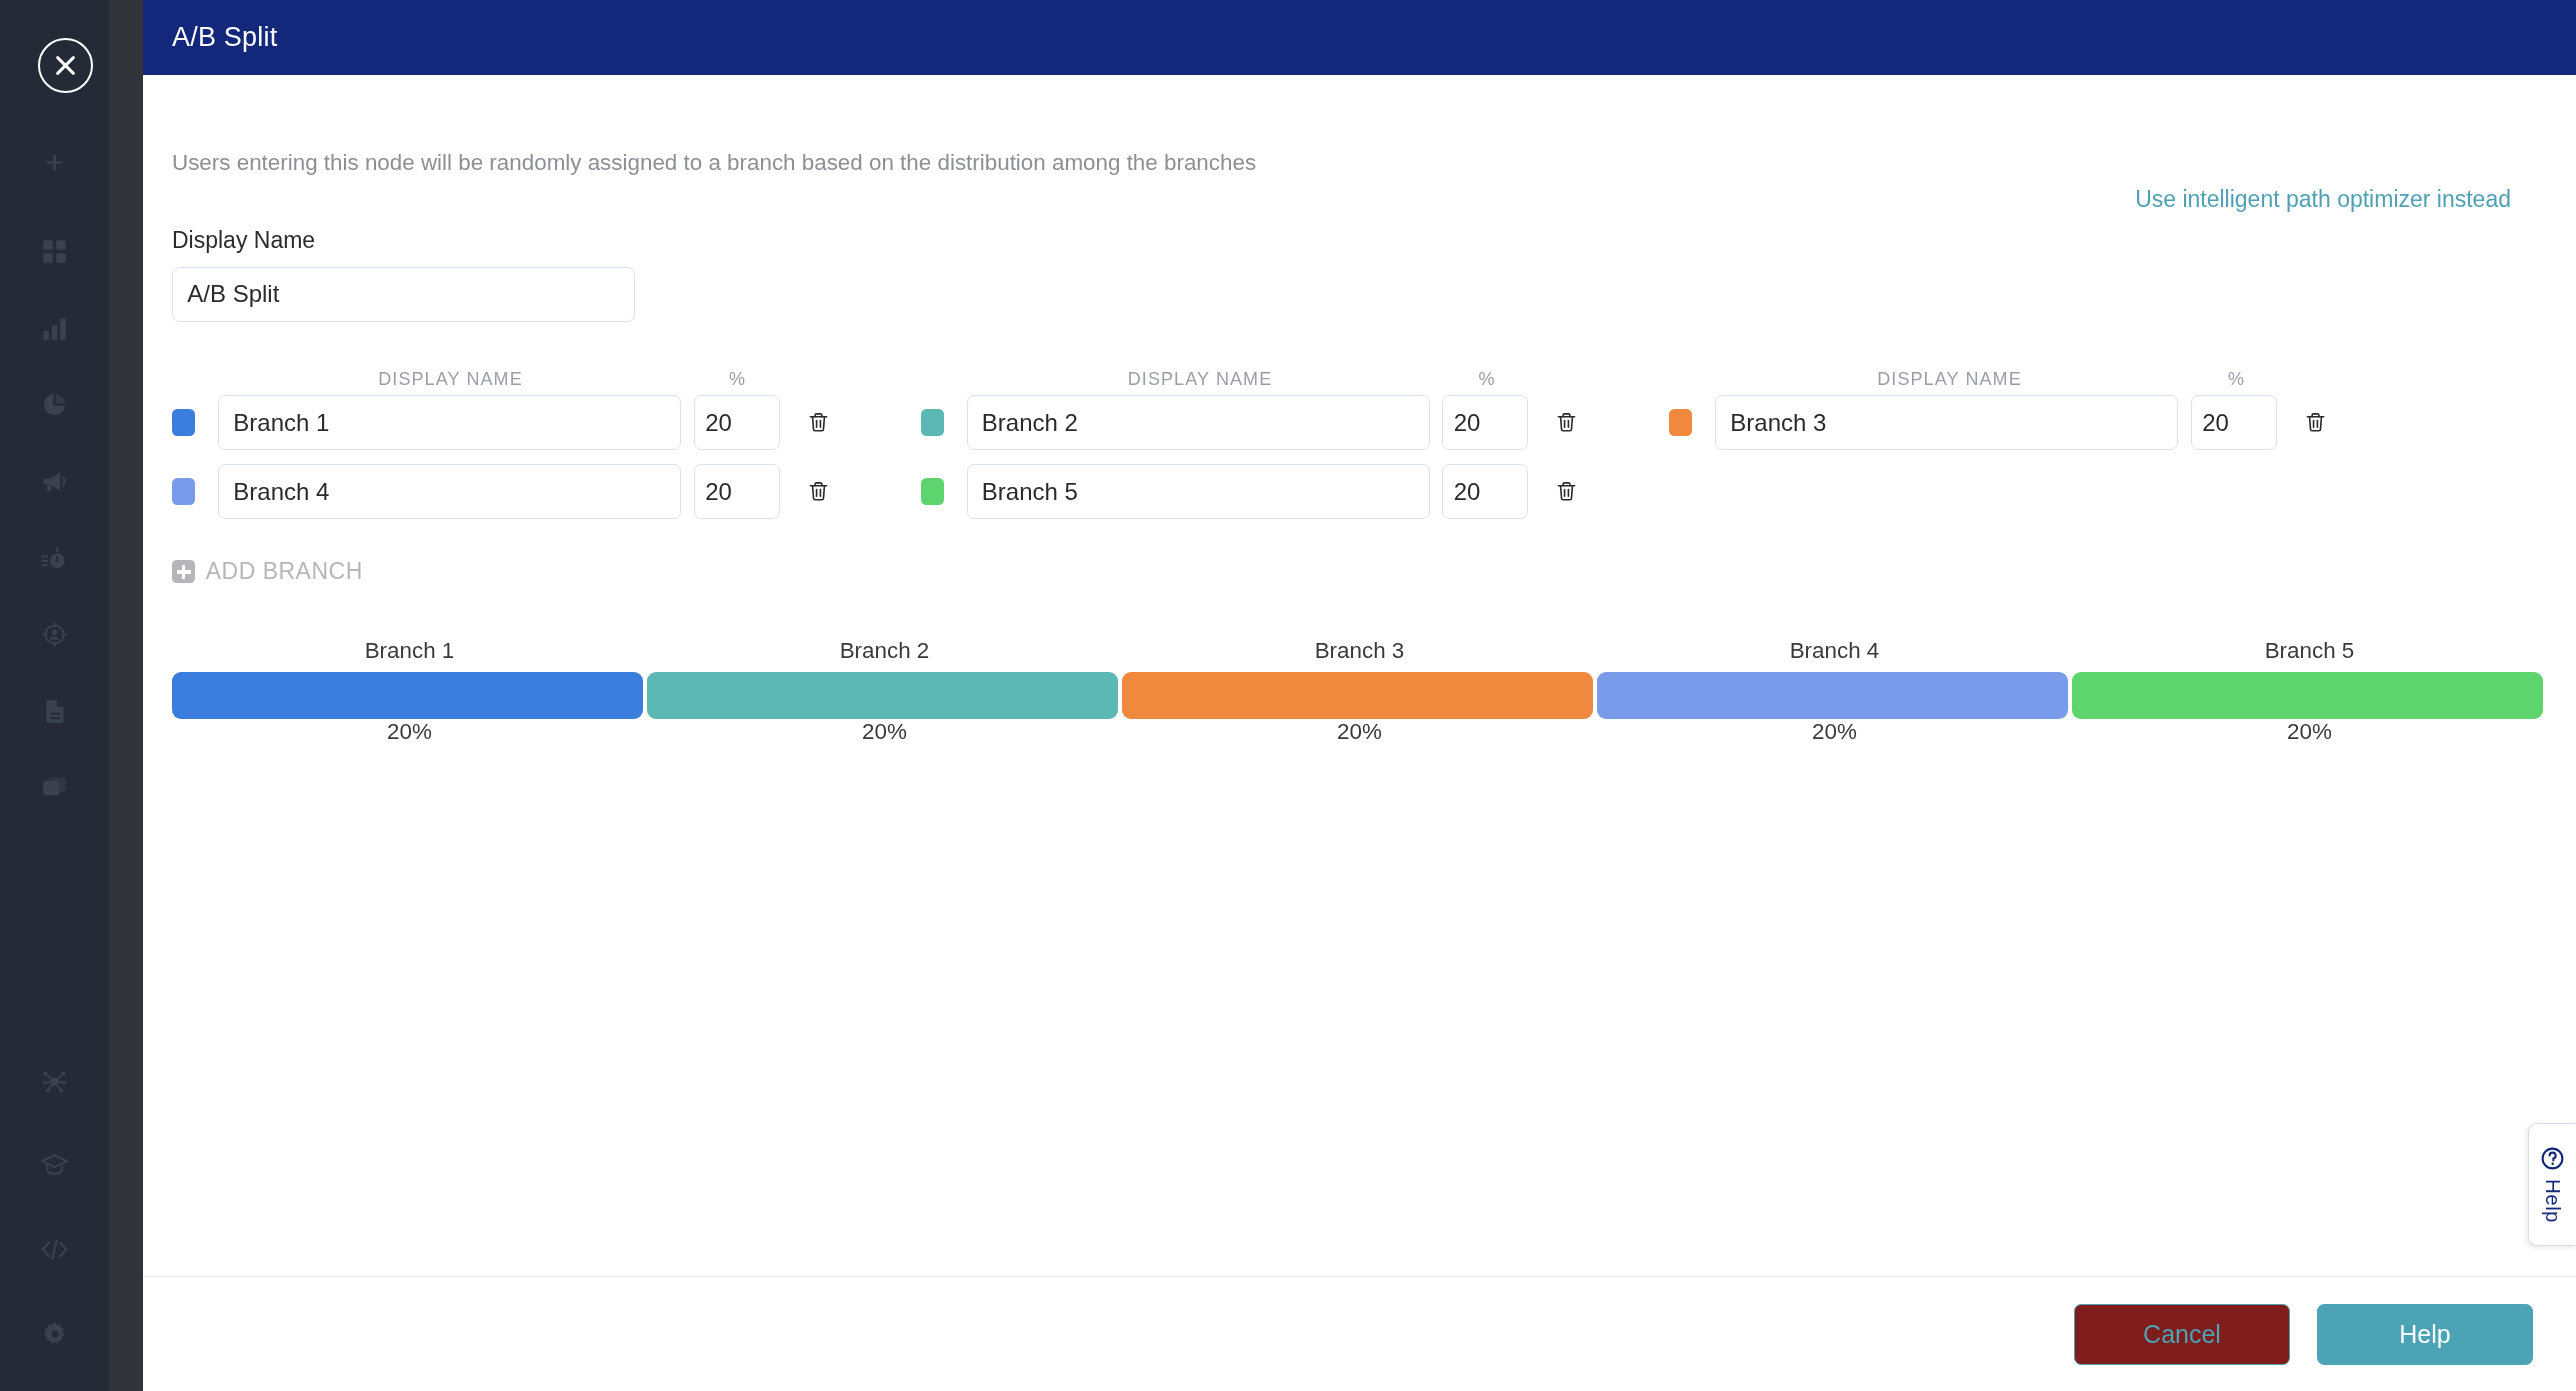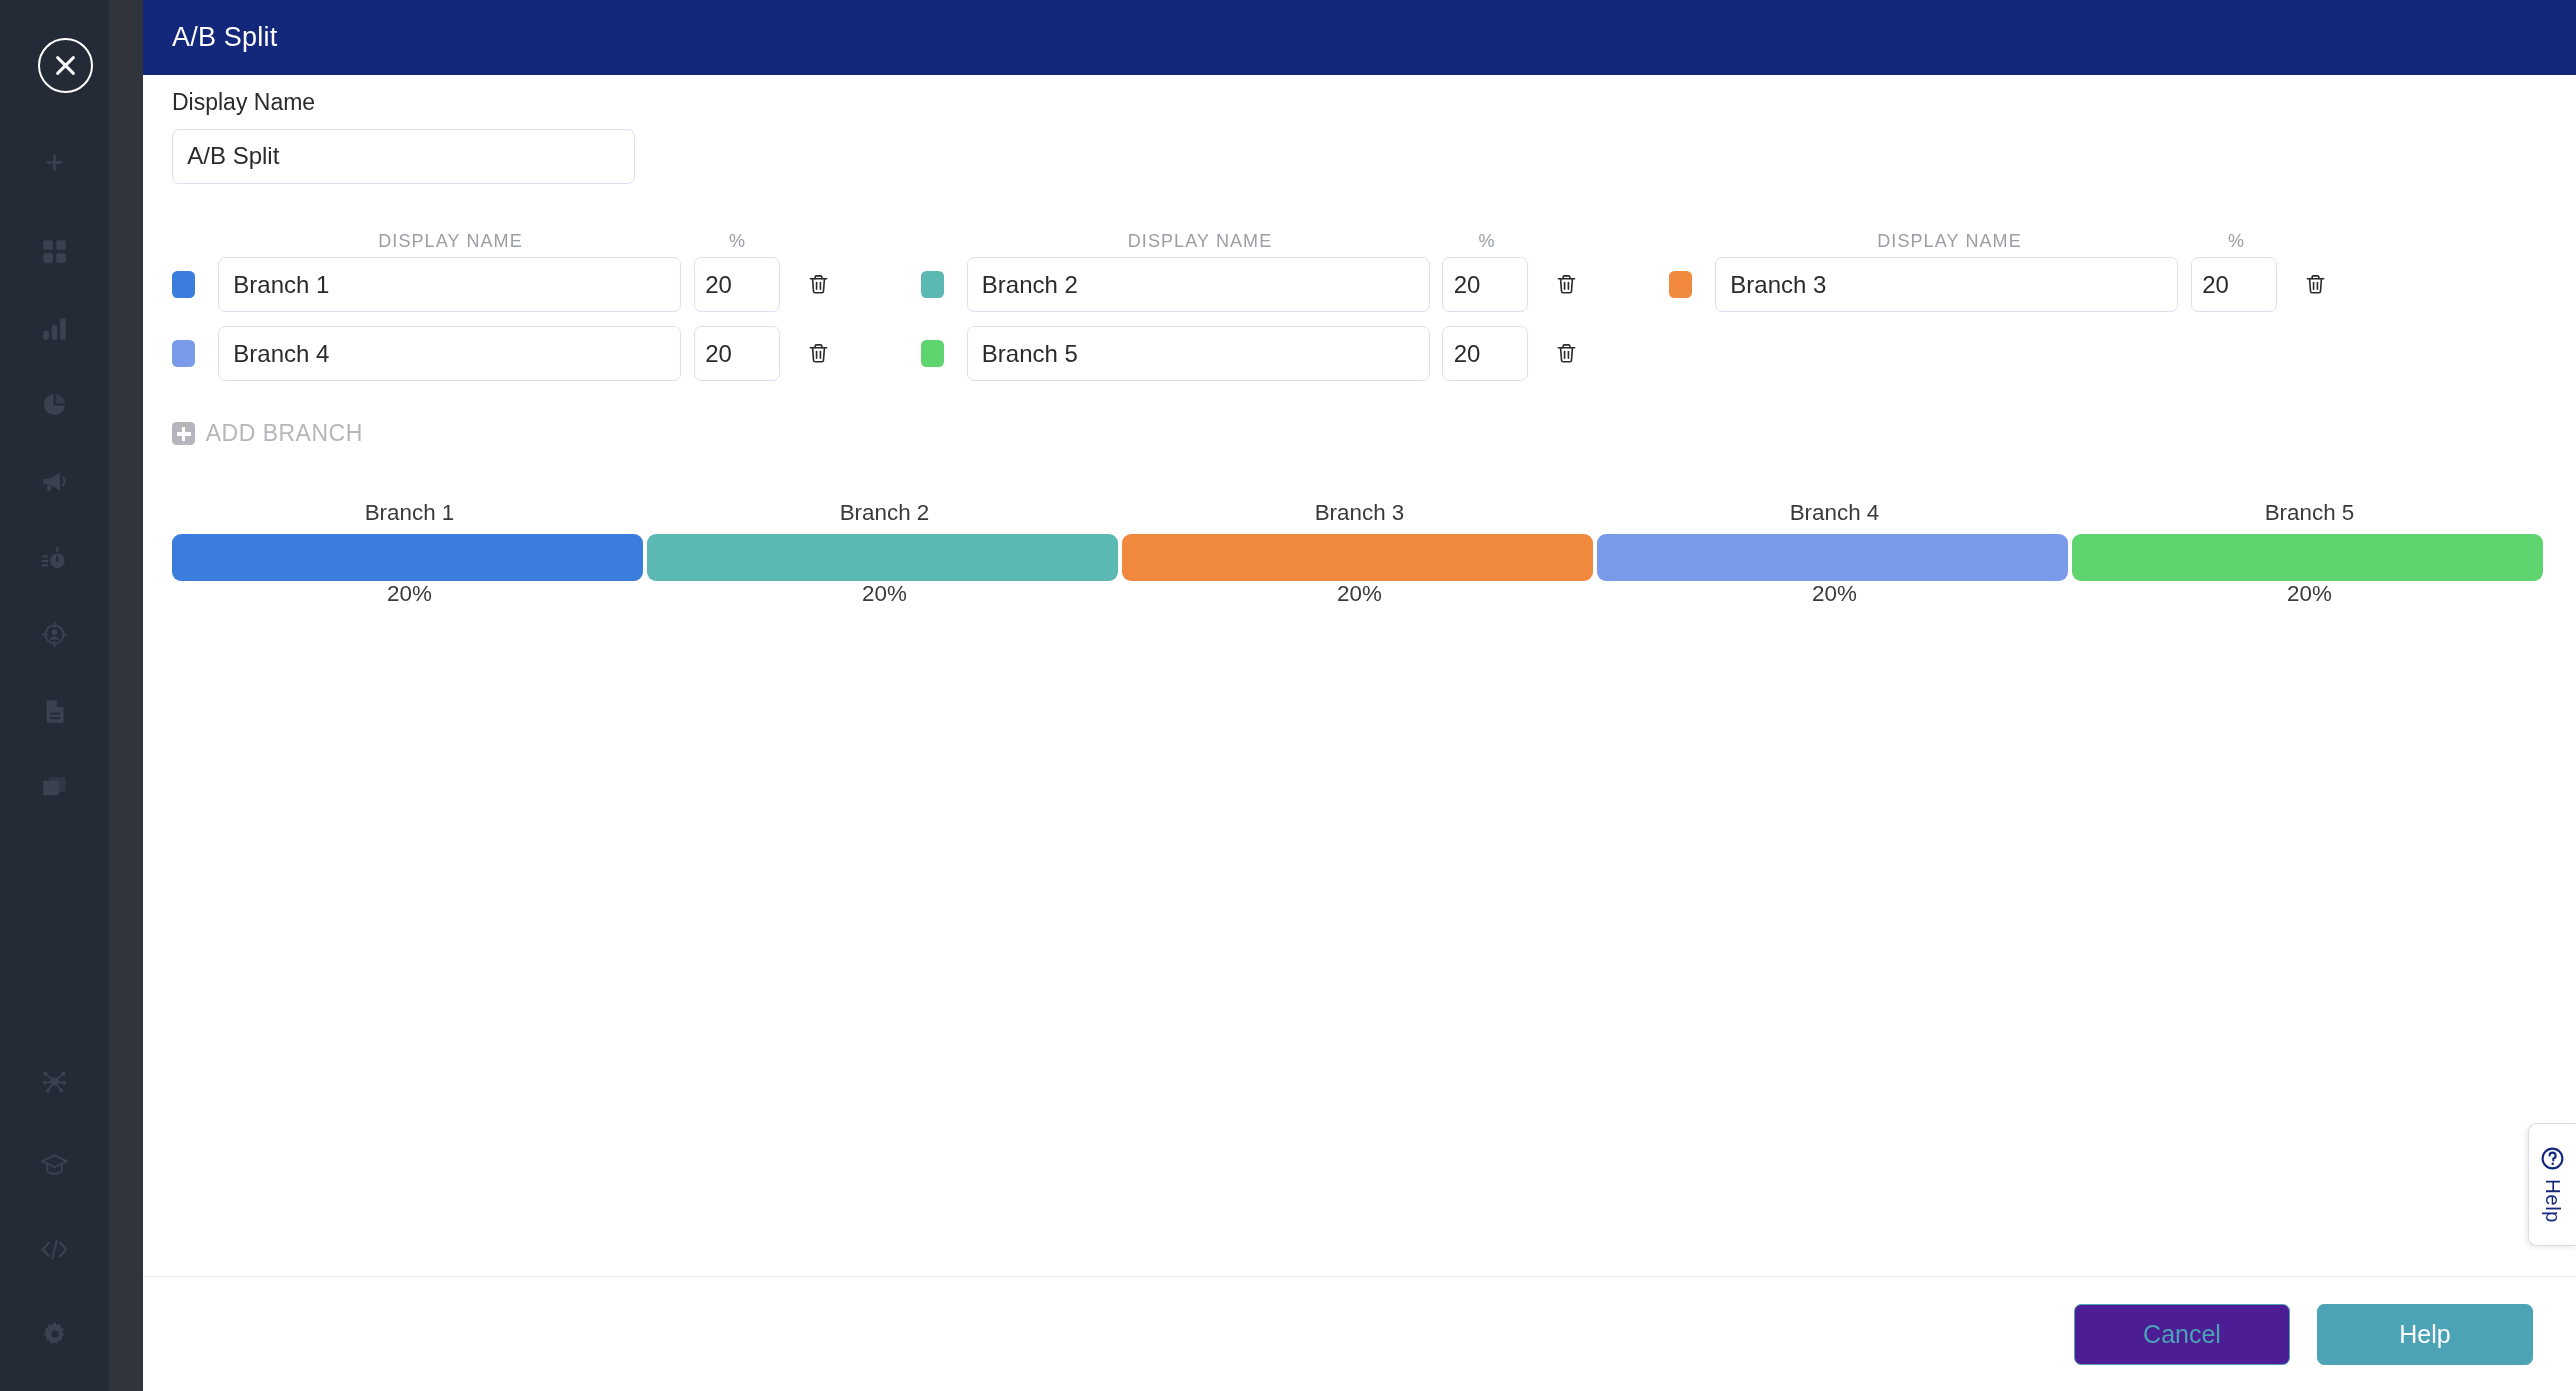--- a/index.html
+++ b/index.html
@@ -268,21 +268,21 @@
   .btn {
     height: 61px;
     border-radius: 7.2px;
     font-size: 25px;
     font-family: "Liberation Sans", sans-serif;
     cursor: pointer;
     display: flex; align-items: center; justify-content: center;
   }
   .btn-cancel {
     width: 216px;
-    background: #4c1d95;
+    background: #7f1d1d;
     color: #4ba3b5;
     border: 0.9px solid #4ba3b5;
   }
   .btn-done {
     width: 216px;
     background: #4ba3b5;
     color: #ffffff;
     border: 0.9px solid #4ba3b5;
   }
 
@@ -473,20 +473,24 @@
   </div>
 
   <section class="modal">
 
     <header class="modal-header">
       <div class="modal-title">A/B Split</div>
     </header>
 
     <div class="modal-body">
 
+      <div class="desc-row">
+        <div class="desc-text">Users entering this node will be randomly assigned to a branch based on the distribution among the branches</div>
+        <a class="optimizer-link">Use intelligent path optimizer instead</a>
+      </div>
 
       <div class="field-label">Display Name</div>
       <input class="text-input" value="A/B Split" style="">
 
       
       <div class="branch-area">
 
         <div class="branch-head">
           <div class="head-spacer-sw"></div>
           <div class="head-name">DISPLAY NAME</div>

